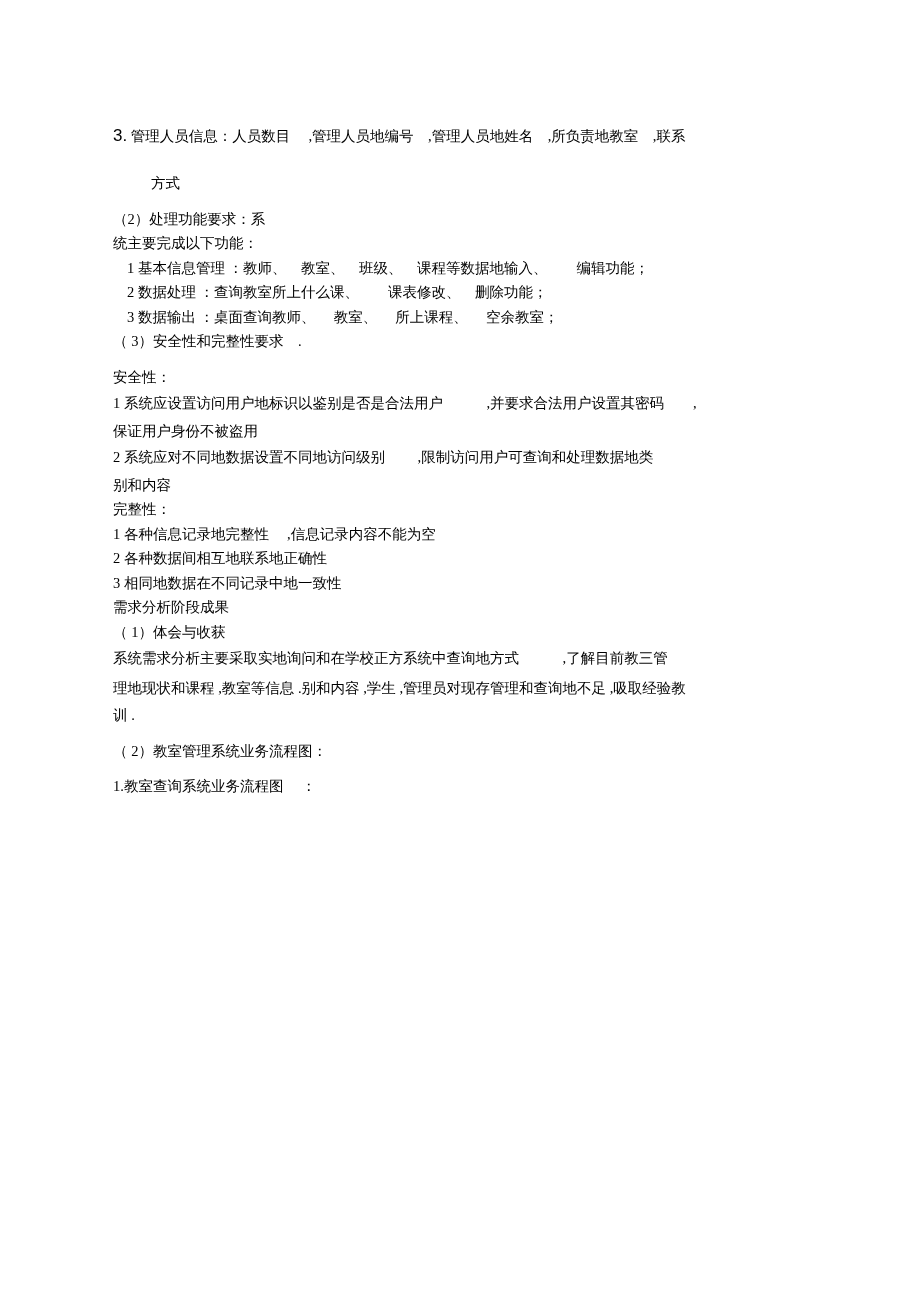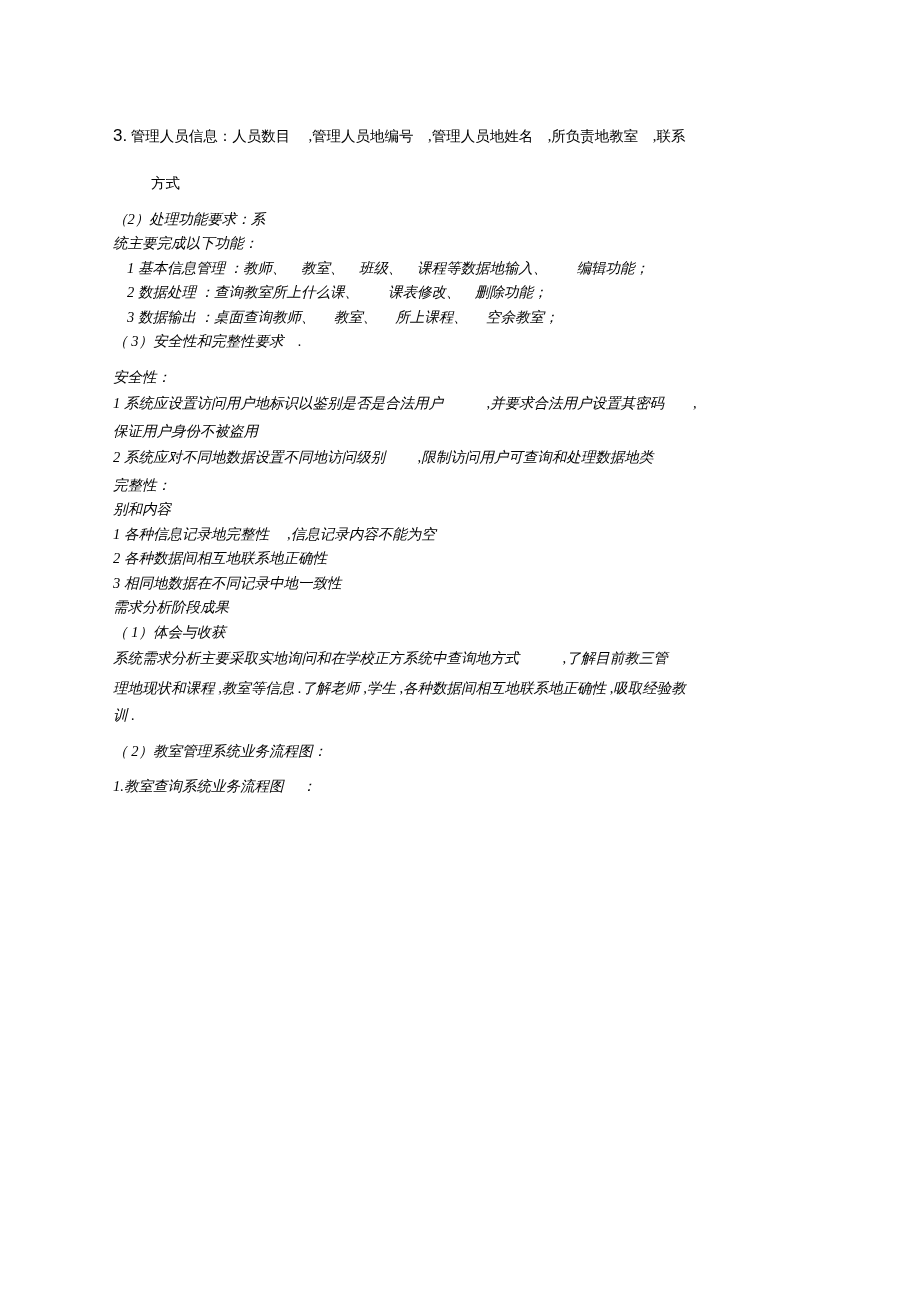--- a/index.html
+++ b/index.html
@@ -25,21 +25,20 @@
     font-family: Arial, sans-serif;
     font-size: 17px;
   }
   .indent-sub {
     padding-left: 38px;
     margin-top: 18px;
     margin-bottom: 0;
   }
   .para {
     margin: 2px 0;
-    font-style: italic;
   }
   .list-inner {
     padding-left: 14px;
   }
   .gap-top { margin-top: 13px; }
   .loose-line { line-height: 1.9; }
 </style>
 </head>
 <body>
 
@@ -56,28 +55,28 @@
     <div class="para">1 基本信息管理 ：教师、　教室、　班级、　课程等数据地输入、　　编辑功能；</div>
     <div class="para">2 数据处理 ：查询教室所上什么课、　　课表修改、　删除功能；</div>
     <div class="para">3 数据输出 ：桌面查询教师、　 教室、　 所上课程、　 空余教室；</div>
   </div>
 
   <div class="para">（ 3）安全性和完整性要求　.</div>
   <div class="para gap-top">安全性：</div>
   <div class="para loose-line">1 系统应设置访问用户地标识以鉴别是否是合法用户　　　,并要求合法用户设置其密码　　,</div>
   <div class="para">保证用户身份不被盗用</div>
   <div class="para loose-line">2 系统应对不同地数据设置不同地访问级别　　 ,限制访问用户可查询和处理数据地类</div>
+  <div class="para">别和内容</div>
+
   <div class="para">完整性：</div>
-
-  <div class="para">别和内容</div>
   <div class="para">1 各种信息记录地完整性　 ,信息记录内容不能为空</div>
   <div class="para">2 各种数据间相互地联系地正确性</div>
   <div class="para">3 相同地数据在不同记录中地一致性</div>
 
   <div class="para">需求分析阶段成果</div>
   <div class="para">（ 1）体会与收获</div>
   <div class="para loose-line">系统需求分析主要采取实地询问和在学校正方系统中查询地方式　　　,了解目前教三管</div>
-  <div class="para loose-line">理地现状和课程 ,教室等信息 .了解老师 ,学生 ,各种数据间相互地联系地正确性 ,吸取经验教</div>
+  <div class="para loose-line">理地现状和课程 ,教室等信息 .别和内容 ,学生 ,管理员对现存管理和查询地不足 ,吸取经验教</div>
   <div class="para">训 .</div>
   <div class="para gap-top">（ 2）教室管理系统业务流程图：</div>
   <div class="para gap-top">1.教室查询系统业务流程图　 ：</div>
 
 </div>
 
 </body></html>

